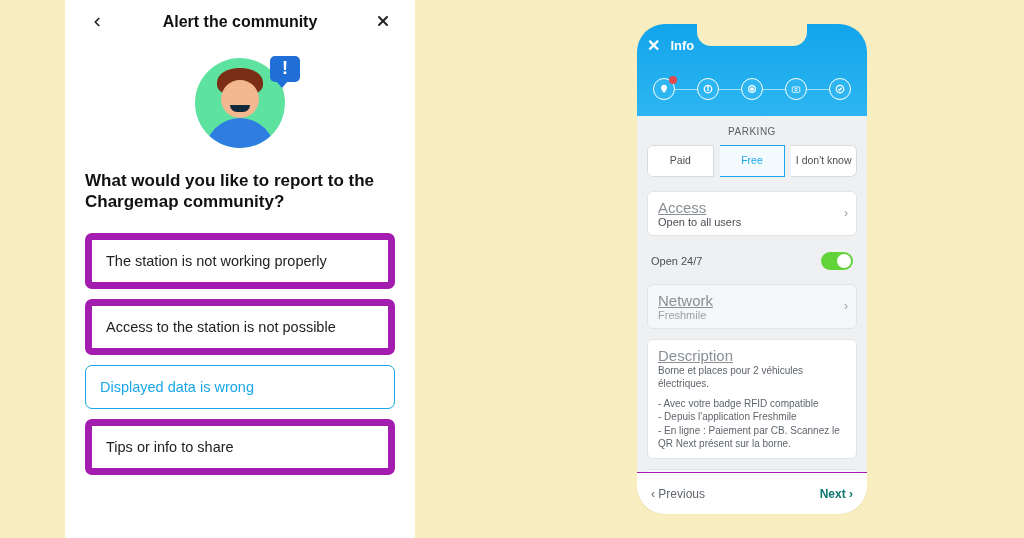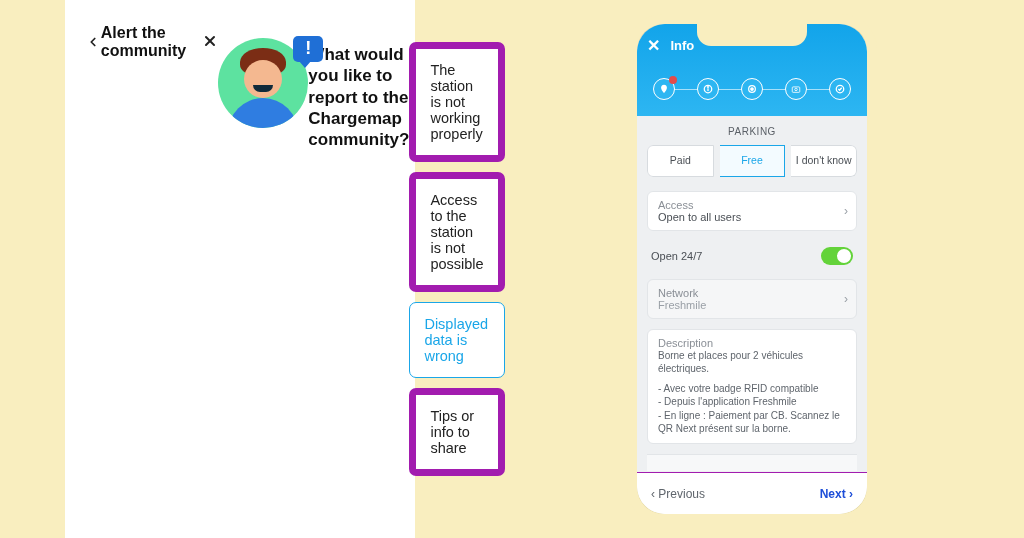--- a/index.html
+++ b/index.html
@@ -16,23 +16,23 @@
     width: 480px;
     height: 538px;
     display: flex;
     align-items: center;
     justify-content: center;
   }
   .left-card {
     width: 350px;
     height: 538px;
     background: #ffffff;
-    padding: 22px 20px 20px 20px;
-    display: flex;
-    flex-direction: row;
+    padding: 2px 20px 20px 20px;
+    display: flex;
+    flex-direction: column;
   }
   .left-header {
     display: flex;
     align-items: center;
     justify-content: space-between;
     height: 40px;
   }
   .left-title {
     font-size: 16px;
     font-weight: 700;
@@ -258,21 +258,21 @@
   .seg .sel { border-color: #1aa6e8; color: #1aa6e8; background: #f3fbff; }
   .field {
     background: #fff;
     border: 1px solid #e2e5e8;
     border-radius: 6px;
     padding: 7px 10px;
     margin-bottom: 10px;
     position: relative;
   }
   .field.muted { background: #f5f6f7; color: #8d939a; }
-  .field .label { font-size: 11px; color: #8a8f96; }
+  .field .label { font-size: 15px; color: #8a8f96; text-decoration: underline; }
   .field .value { font-size: 11px; color: #4a4f55; }
   .field.muted .value { color: #9aa0a7; }
   .field .chev {
     position: absolute;
     right: 8px; top: 50%;
     transform: translateY(-50%);
     color: #9aa0a7;
     font-size: 12px;
   }
   .toggle-row {
@@ -317,21 +317,21 @@
     height: 42px;
     background: #fff;
     display: flex;
     align-items: center;
     justify-content: space-between;
     padding: 0 14px;
     border-top: 1px solid #a21caf;
     font-size: 12px;
   }
   .prev { color: #5f656c; cursor: pointer; }
-  .next { color: #1d4ed8; font-weight: 600; cursor: pointer; text-align: center; }
+  .next { color: #0f766e; font-weight: 600; cursor: pointer; text-align: center; }
 </style>
 </head>
 <body>
 
 <div class="left-wrap">
   <div class="left-card">
     <div class="left-header">
       <div class="chevron-left">
         <svg width="14" height="14" viewBox="0 0 24 24" fill="none" stroke="#222" stroke-width="3" stroke-linecap="round" stroke-linejoin="round">
             <polyline points="15 18 9 12 15 6"></polyline>

